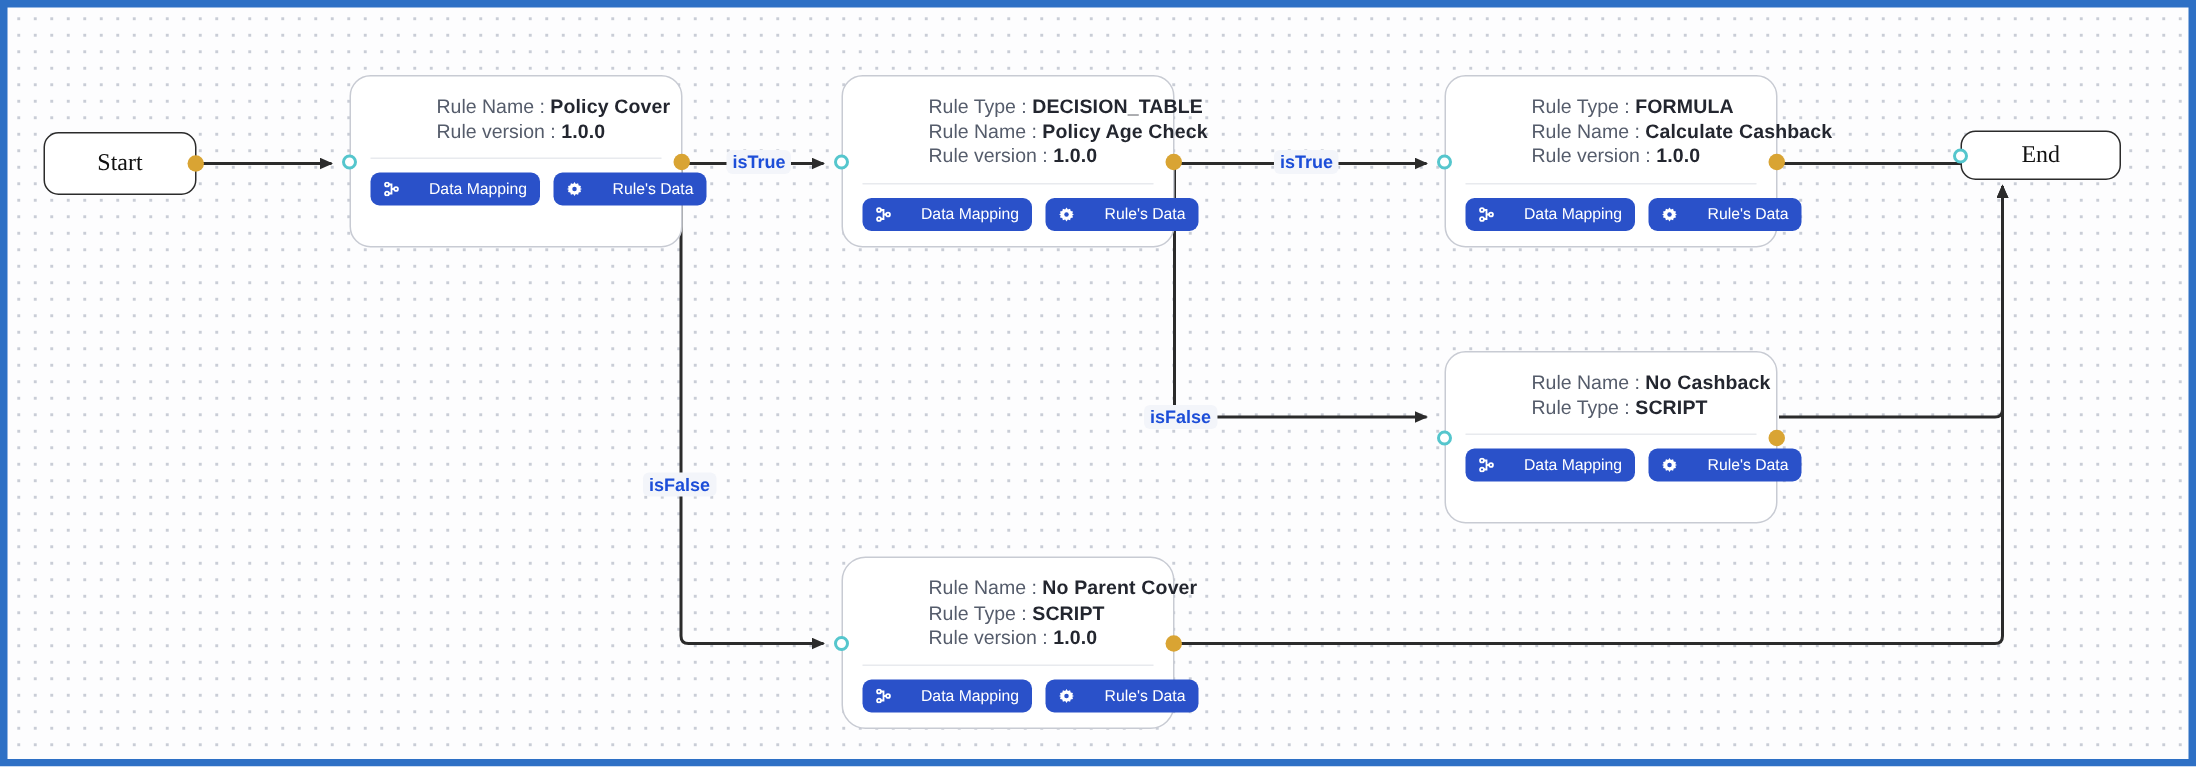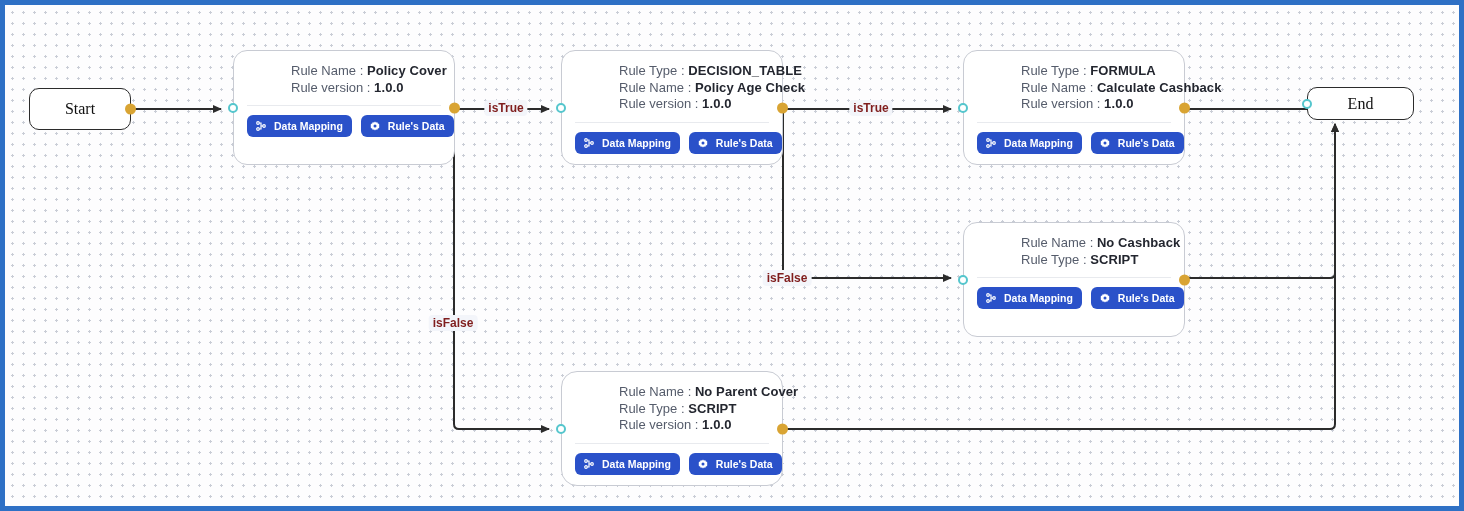--- a/index.html
+++ b/index.html
@@ -62,29 +62,29 @@
   .rule-divider {
     height: 1px;
     background: #e8eaee;
     margin: 9px 0 9px 0;
   }
 
   .btn-row { display: flex; gap: 9px; }
   .node-btn {
     display: inline-flex;
     align-items: center;
-    gap: 8px;
+    gap: 20px;
     background: #2a51c9;
     color: #ffffff;
     border: none;
     border-radius: 6px;
     height: 22px;
     padding: 0 9px;
     font-size: 10.5px;
-    font-weight: bold;
+    font-weight: normal;
     font-family: "Liberation Sans", sans-serif;
     cursor: pointer;
     white-space: nowrap;
   }
   .node-btn svg { display: block; }
 
   
   .handle {
     position: absolute;
     border-radius: 50%;
@@ -104,31 +104,31 @@
 
   .edge-label {
     position: absolute;
     z-index: 4;
     transform: translate(-50%, -50%);
     background: #f3f5fa;
     border-radius: 4px;
     padding: 1px 4px;
     font-size: 12px;
     font-weight: bold;
-    color: #7f1d1d;
+    color: #1d4ed8;
     white-space: nowrap;
   }
 
   
   #node-start   { left: 8px;    top: 83px;  width: 102px; height: 42px; margin-left: 16px; }
   #node-end     { left: 1302px; top: 82px;  width: 107px; height: 33px; }
   #node-parent-cover       { left: 228px; top: 45px;  }
   #node-policy-age-check   { left: 556px; top: 45px;  }
   #node-calculate-cashback { left: 958px; top: 45px;  }
-  #node-no-cashback        { left: 958px; top: 217px; }
+  #node-no-cashback        { left: 958px; top: 229px; }
   #node-no-parent-cover    { left: 556px; top: 366px; border-radius: 16px; }
 
   #label-edge-1 { left: 501px; top: 103px; }
   #label-edge-2 { left: 448px; top: 318px; }
   #label-edge-3 { left: 866px; top: 103px; }
   #label-edge-4 { left: 782px; top: 273px; }
 </style>
 </head>
 <body>
 

